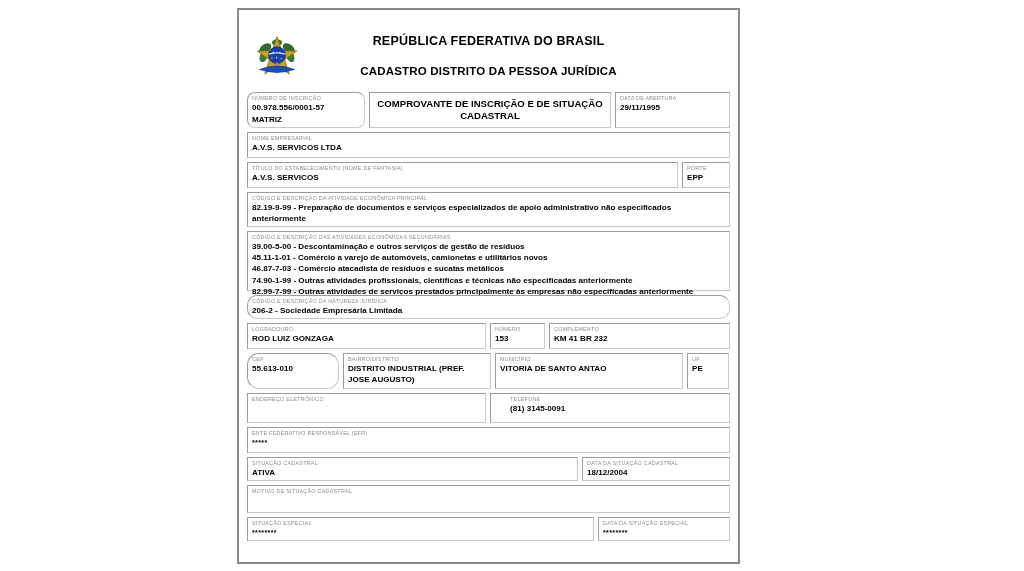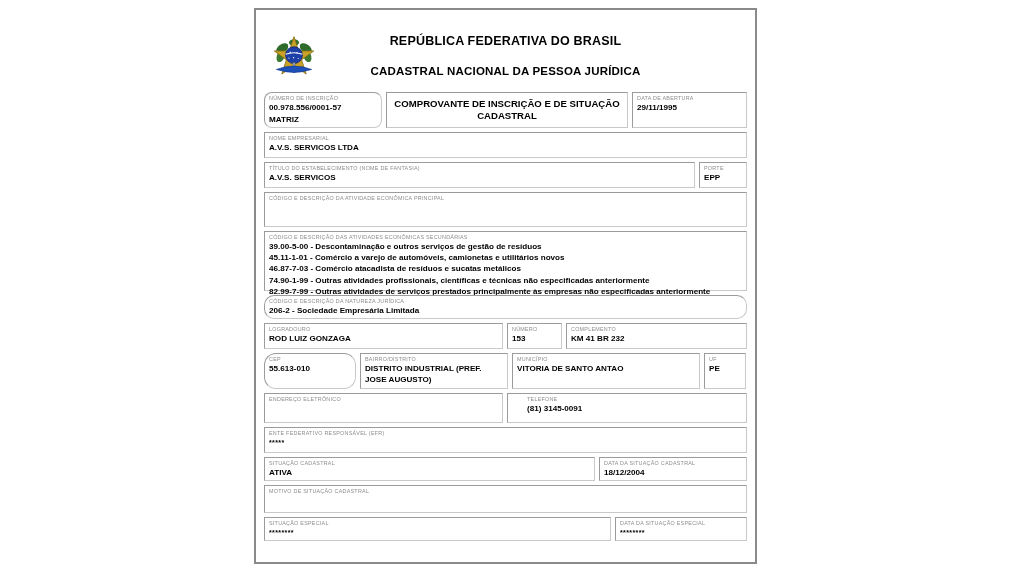--- a/index.html
+++ b/index.html
@@ -9,21 +9,21 @@
   body {
     width: 1024px;
     height: 571px;
     background: #ffffff;
     font-family: "Liberation Sans", sans-serif;
     overflow: hidden;
   }
 
   .page-wrap {
     position: absolute;
-    left: 254px;
+    left: 237px;
     top: 8px;
     width: 503px;
     height: 556px;
     background: #ffffff;
     border: 2px solid #8a8a8a;
     box-sizing: border-box;
     padding: 6px 8px 6px 8px;
   }
 
   
@@ -168,21 +168,21 @@
         <circle cx="60" cy="60" r="1.4" fill="#ffffff"></circle>
         <circle cx="38" cy="59" r="1.4" fill="#ffffff"></circle>
 
         <rect x="47.5" y="70" width="5" height="24" fill="#9aa3ad" stroke="#5e666e" stroke-width="1"></rect>
 
         <path d="M8 86 Q50 70 92 86 Q50 100 8 86 Z" fill="#1d4fb8" stroke="#123a8c" stroke-width="1.5"></path>
       </svg>
     </div>
     <div class="titles">
       <div class="title-main">REPÚBLICA FEDERATIVA DO BRASIL</div>
-      <div class="title-sub">CADASTRAL NACIONAL DA PESSOA JURÍDICA</div>
+      <div class="title-sub">CADASTRO DISTRITO DA PESSOA JURÍDICA</div>
     </div>
   </div>
 
   <div class="row">
     <div class="fld h-insc">
       <div class="lbl">NÚMERO DE INSCRIÇÃO</div>
       <div class="val">00.978.556/0001-57</div>
       <div class="val">MATRIZ</div>
     </div>
     <div class="fld h-banner banner">
@@ -208,20 +208,21 @@
     </div>
     <div class="fld f-porte">
       <div class="lbl">PORTE</div>
       <div class="val">EPP</div>
     </div>
   </div>
 
   <div class="row">
     <div class="fld f-full f-cnae">
       <div class="lbl">CÓDIGO E DESCRIÇÃO DA ATIVIDADE ECONÔMICA PRINCIPAL</div>
+      <div class="val">82.19-9-99 - Preparação de documentos e serviços especializados de apoio administrativo não especificados anteriormente</div>
     </div>
   </div>
 
   <div class="row">
     <div class="fld f-full f-cnae2 cnae-lines">
       <div class="lbl">CÓDIGO E DESCRIÇÃO DAS ATIVIDADES ECONÔMICAS SECUNDÁRIAS</div>
       <div class="val">39.00-5-00 - Descontaminação e outros serviços de gestão de resíduos</div>
       <div class="val">45.11-1-01 - Comércio a varejo de automóveis, camionetas e utilitários novos</div>
       <div class="val">46.87-7-03 - Comércio atacadista de resíduos e sucatas metálicos</div>
       <div class="val">74.90-1-99 - Outras atividades profissionais, científicas e técnicas não especificadas anteriormente</div>

